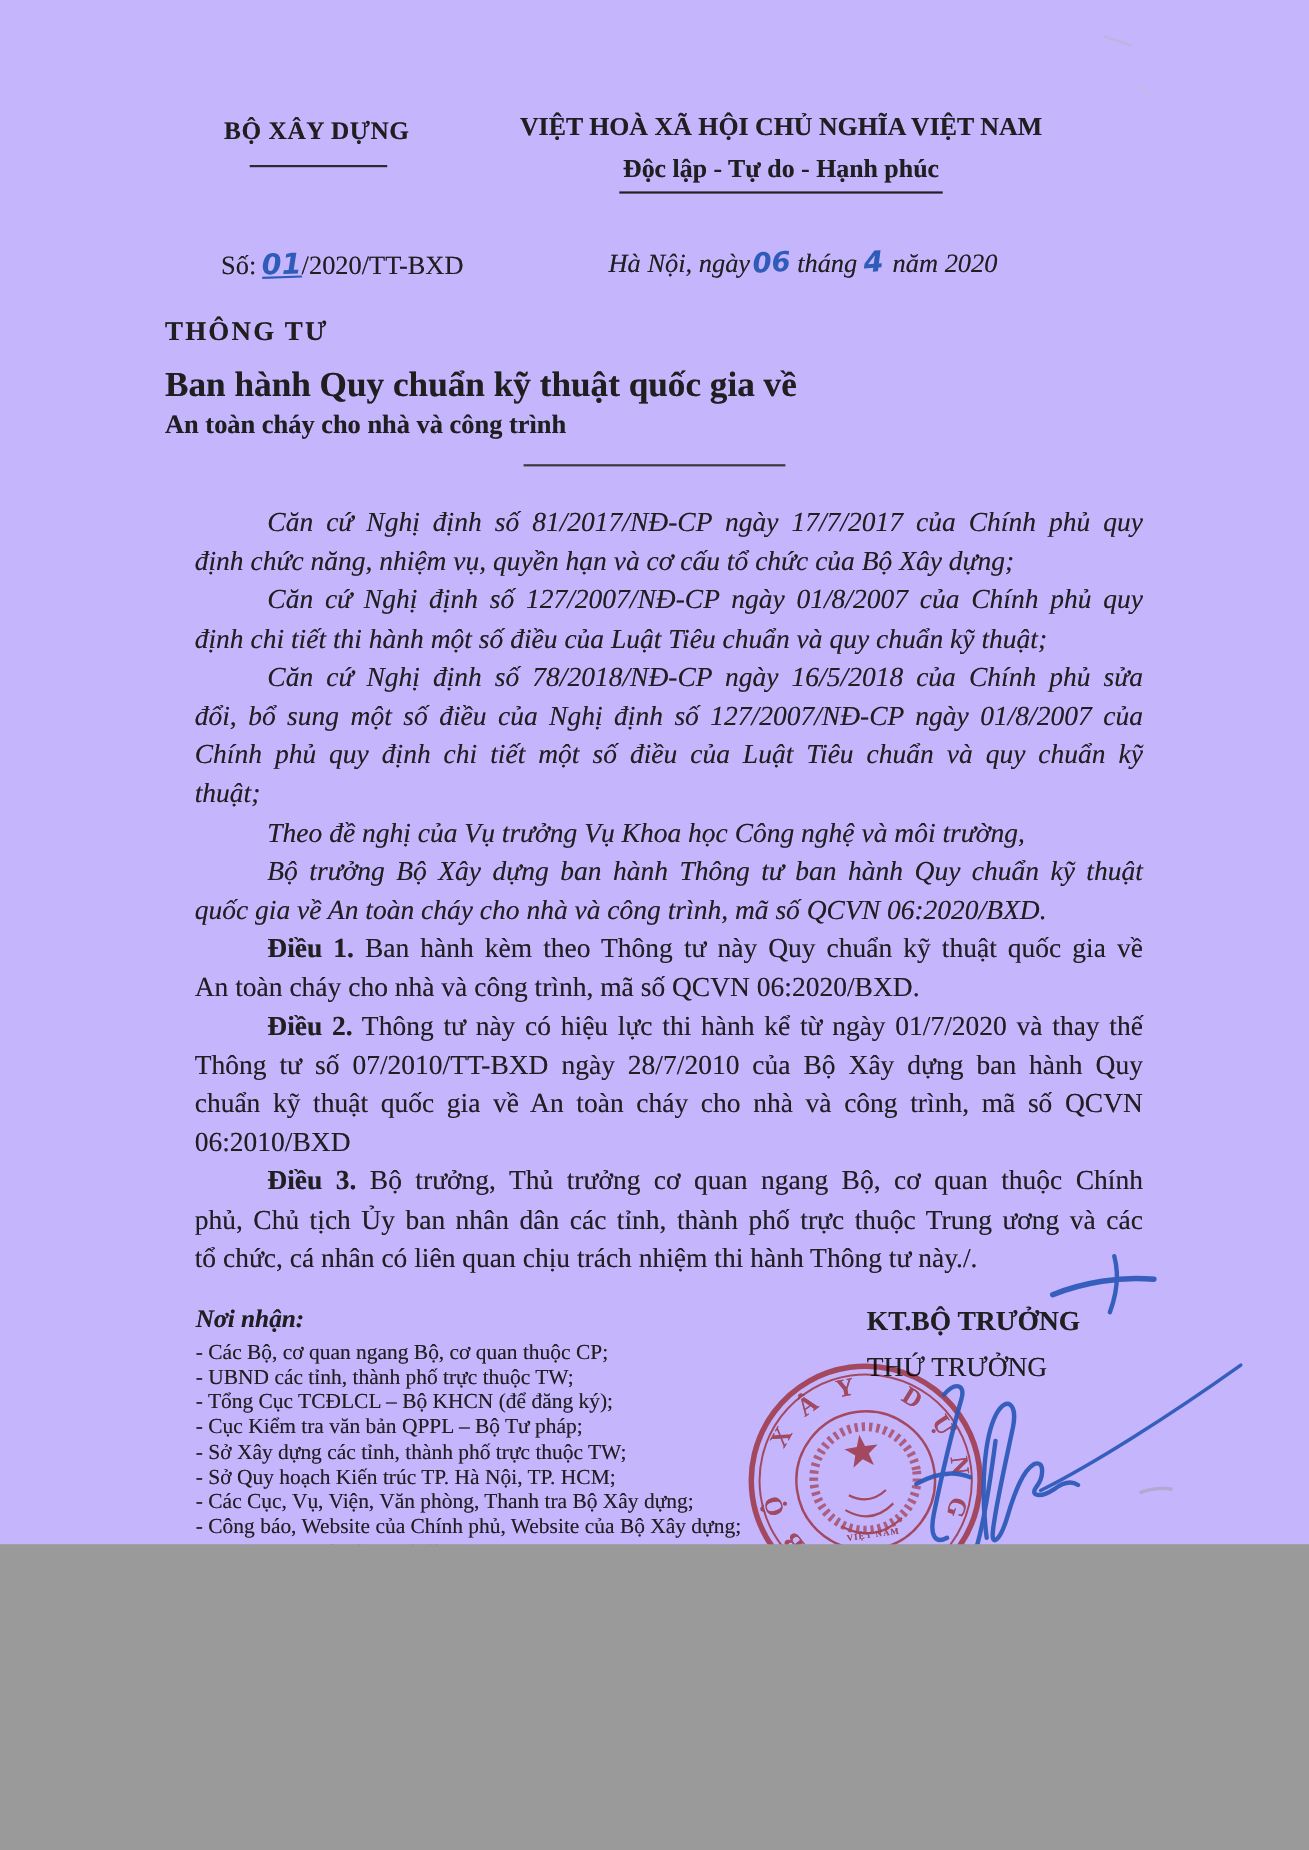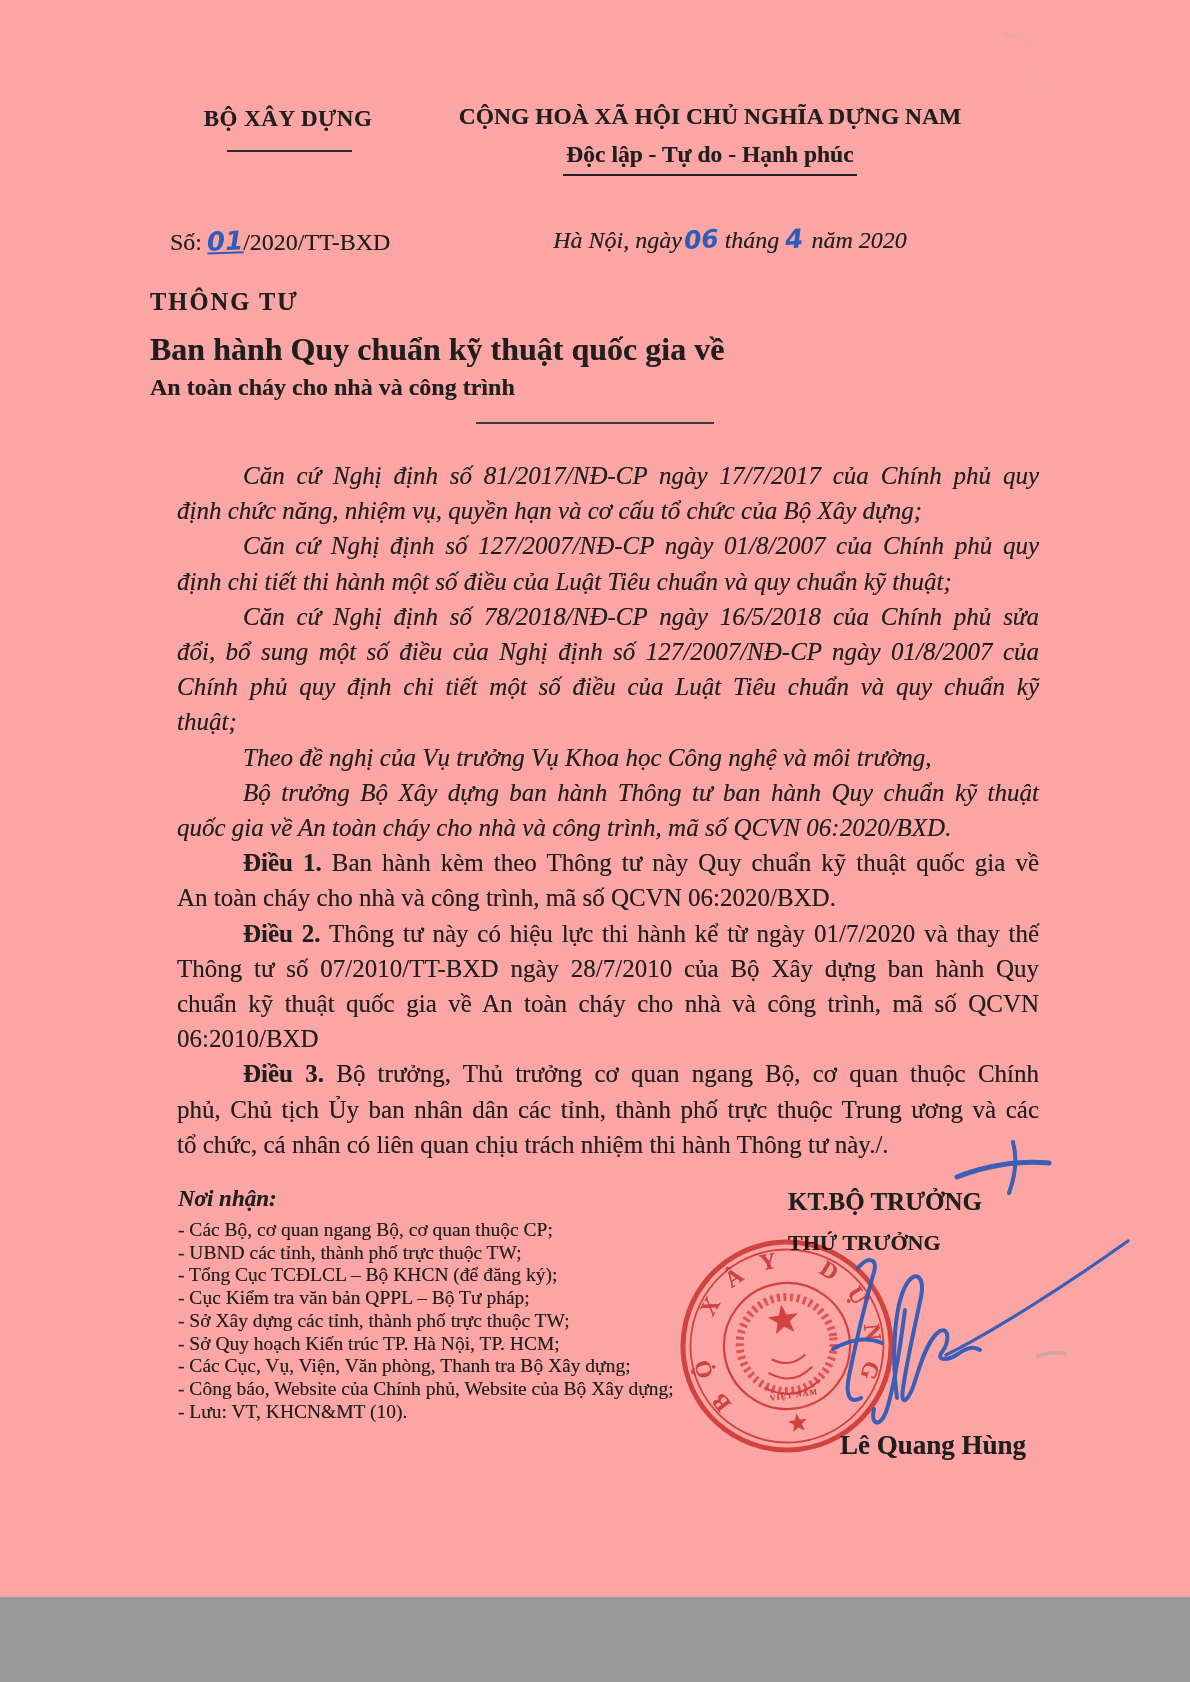--- a/index.html
+++ b/index.html
@@ -1,32 +1,32 @@
 <!DOCTYPE html>
 <html><head>
 <meta charset="utf-8">
 <style>
   html,body { margin:0; padding:0; background:#9a9a9a; }
   .page {
-    position:relative; width:1190px; height:1597px; margin:0 auto;
-    background:#fca5a5; overflow:hidden;
+    position:relative; width:1190px; height:1404px; margin:0 auto;
+    background:#c4b5fd; overflow:hidden;
     font-family:"Liberation Serif", serif; color:#1f1f1f;
     text-shadow:0 0 0.5px rgba(0,0,0,0.45);
   }
   
   .org { position:absolute; left:146px; top:106px; width:284px; text-align:center;
          font-weight:bold; font-size:23px; letter-spacing:0.5px; }
   .org-rule { position:absolute; left:227px; top:150px; width:125px; border-top:2.5px solid #2b2b2b; }
   .nat1 { position:absolute; left:430px; top:103px; width:560px; text-align:center;
           font-weight:bold; font-size:23.5px; }
   .nat2 { position:absolute; left:430px; top:141px; width:560px; text-align:center;
           font-weight:bold; font-size:23.5px; }
   .nat2 .u { display:inline-block; border-bottom:2.5px solid #222; padding:0 3px 6px; }
   .doc-no { position:absolute; left:170px; top:226px; font-size:24px; white-space:nowrap; }
-  .doc-no .lbl { margin-right:5px; }
+  .doc-no .lbl { margin-right:5px;margin-left:31px; }
   .hand { color:#2f5cb8; font-weight:bold; font-style:italic;
           font-family:"DejaVu Sans", sans-serif; text-shadow:none; display:inline-block; }
   .hand-num { font-size:26px; text-decoration:underline; transform:rotate(-2deg); }
   .dateline { position:absolute; left:530px; top:224px; width:400px; text-align:center;
               font-style:italic; font-size:24px; white-space:nowrap; }
   .dateline .hand-day { font-size:25px; margin:0 6px 0 2px; transform:rotate(-3deg); }
   .dateline .hand-month { font-size:26px; margin:0 8px 0 6px; transform:rotate(-4deg); }
   
   .title { position:absolute; left:150px; top:288px; width:890px; text-align:left; }
   .title .kind { font-size:24.5px; font-weight:bold; letter-spacing:2px; }
@@ -40,39 +40,39 @@
   .body .line.ind { padding-left:66px; }
   .body .line.it { font-style:italic; }
   .body .lead { font-weight:bold; }
   
   .recipients { position:absolute; left:178px; top:1186px; width:540px; }
   .recip-label { font-weight:bold; font-style:italic; font-size:23px; }
   .recip-list { margin-top:7px; font-size:19.5px; line-height:22.7px; }
   
   .sign-head { position:absolute; left:788px; top:1188px; width:284px; text-align:left; }
   .sign-head .sh1 { font-weight:bold; font-size:25px; }
-  .sign-head .sh2 { font-weight:bold; font-size:22px; margin-top:14px; }
+  .sign-head .sh2 { font-weight:normal; font-size:25px; margin-top:14px; }
   .signer-name { position:absolute; left:788px; top:1430px; width:290px; text-align:center;
                  font-weight:bold; font-size:27px; }
   
   .stamp-svg { position:absolute; left:661px; top:1221px; mix-blend-mode:multiply; opacity:0.88; }
   .sig-svg { position:absolute; left:820px; top:1130px; }
   .speck { position:absolute; opacity:0.45; }
   .speck.s1 { left:1002px; top:36px; width:26px; height:8px; border-top:2px solid #b5b5b5; transform:rotate(18deg); }
   .speck.s2 { left:1032px; top:80px; width:12px; height:6px; border-top:2px solid #c0c0c0; transform:rotate(40deg); }
 </style>
 </head>
 <body>
 
 <div class="page">
 
   <div class="org">BỘ XÂY DỰNG</div>
   <div class="org-rule"></div>
 
-  <div class="nat1">CỘNG HOÀ XÃ HỘI CHỦ NGHĨA DỰNG NAM</div>
+  <div class="nat1">VIỆT HOÀ XÃ HỘI CHỦ NGHĨA VIỆT NAM</div>
   <div class="nat2"><span class="u">Độc lập - Tự do - Hạnh phúc</span></div>
 
   <div class="doc-no"><span class="lbl">Số:</span><span class="hand hand-num">01</span><span>/2020/TT-BXD</span></div>
 
   <div class="dateline"><span>Hà Nội, ngày</span><span class="hand hand-day">06</span><span>tháng</span><span class="hand hand-month">4</span><span>năm 2020</span></div>
 
   <div class="title">
     <div class="kind">THÔNG TƯ</div>
     <div class="t1">Ban hành Quy chuẩn kỹ thuật quốc gia về</div>
     <div class="t2">An toàn cháy cho nhà và công trình</div>

